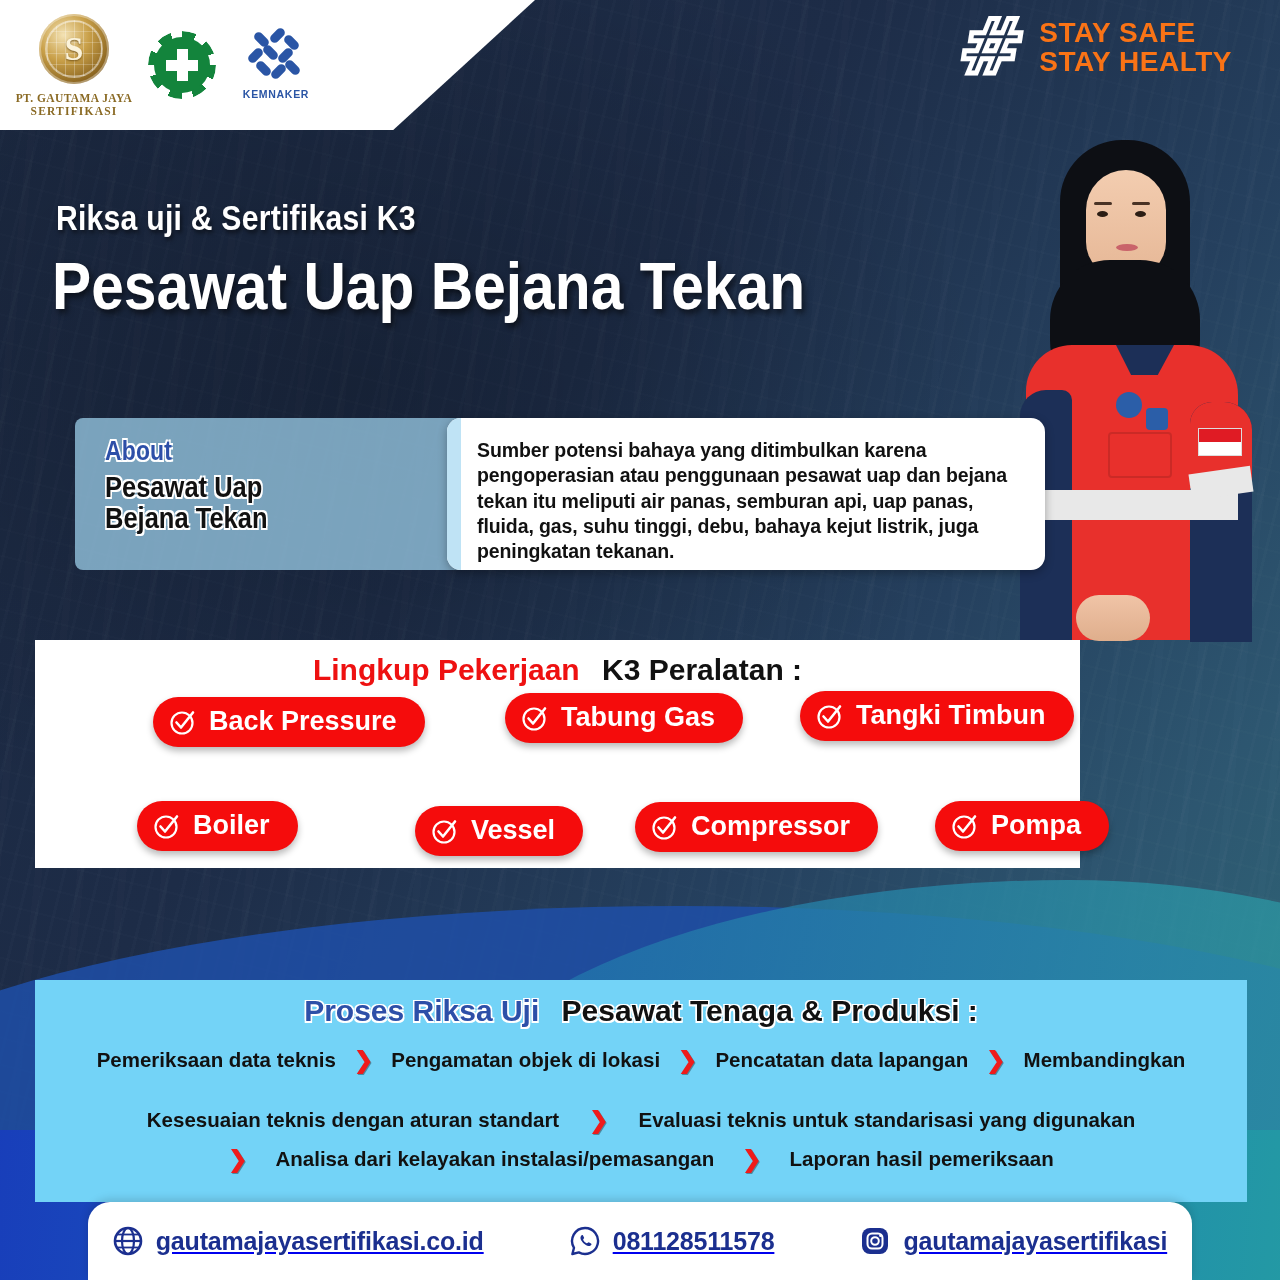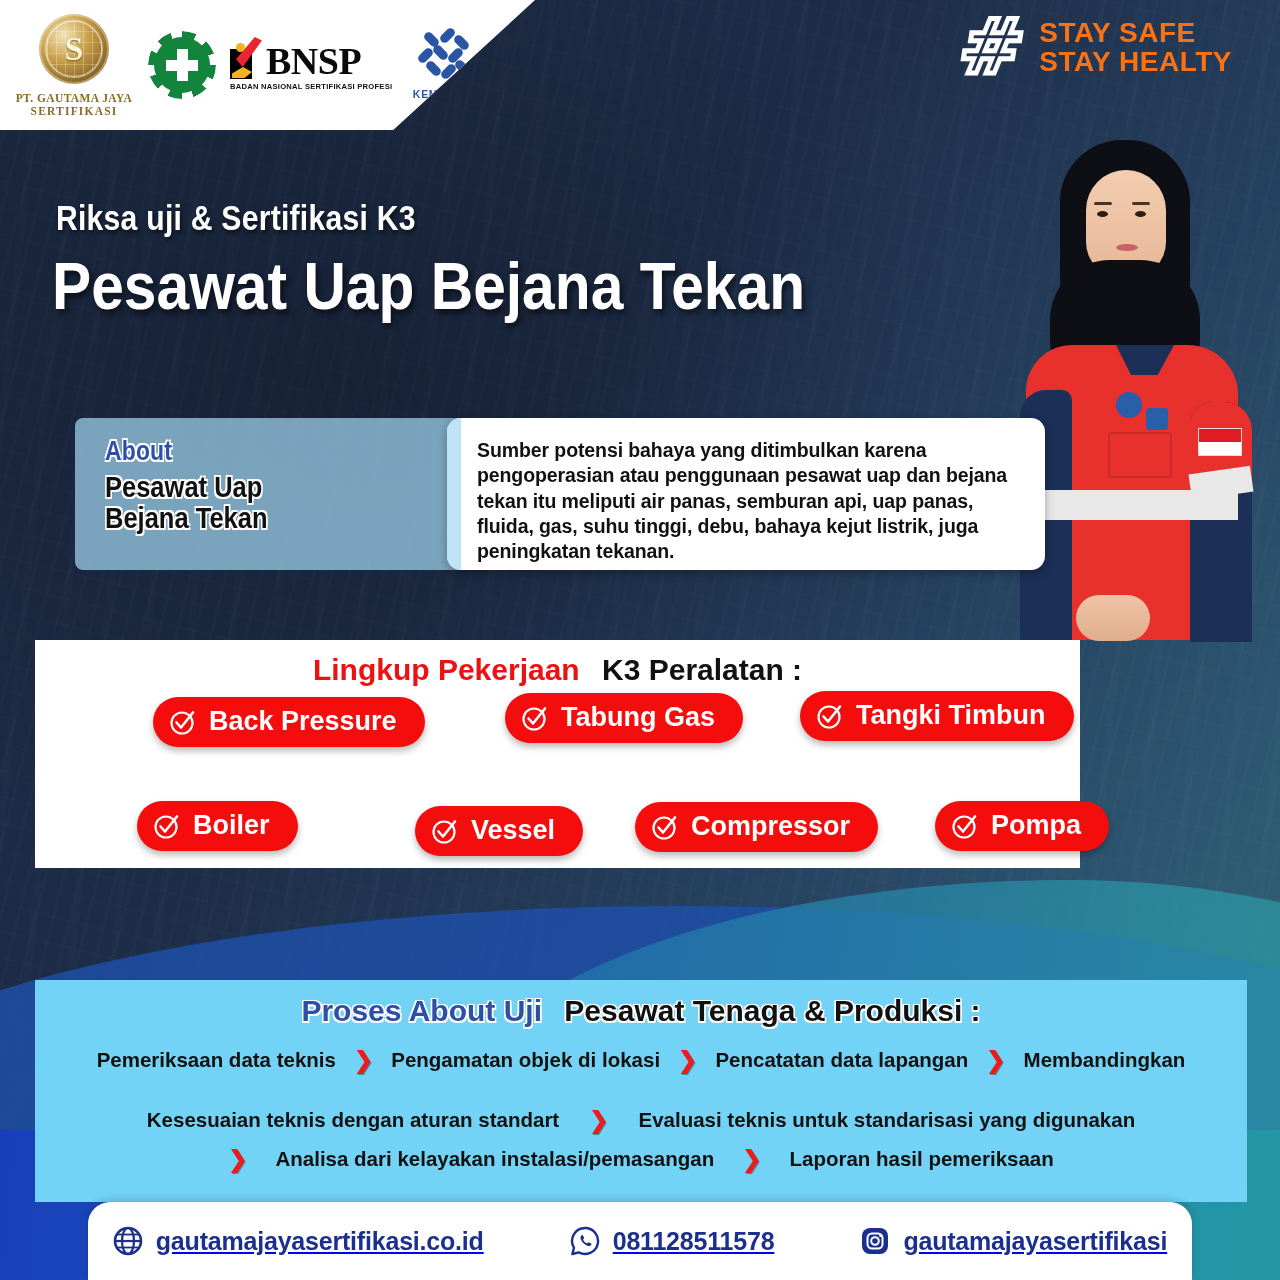--- a/index.html
+++ b/index.html
@@ -272,32 +272,20 @@
       <div class="gjs-t1">PT. GAUTAMA JAYA</div>
       <div class="gjs-t2">SERTIFIKASI</div>
     </div>
 
     <div class="logo-k3">
       <div class="k3-gear"></div>
       <div class="k3-cross-v"></div>
       <div class="k3-cross-h"></div>
     </div>
 
-    <div class="logo-bnsp">
-      <div class="bnsp-row">
-        <div class="bnsp-fig">
-          <span class="blk"></span>
-            <span class="red"></span>
-            <span class="dot"></span>
-            <span class="leg"></span>
-        </div>
-        <div class="bnsp-word">BNSP</div>
-      </div>
-      <div class="bnsp-sub">BADAN NASIONAL SERTIFIKASI PROFESI</div>
-    </div>
 
     <div class="logo-kem">
       <div class="kem-mark">
         <i style="left:6px;  top:4px;  transform:rotate(45deg);"></i>
         <i style="left:22px; top:0px;  transform:rotate(-45deg);"></i>
         <i style="left:36px; top:7px;  transform:rotate(45deg);"></i>
         <i style="left:0px;  top:20px; transform:rotate(-45deg);"></i>
         <i style="left:15px; top:17px; transform:rotate(45deg);"></i>
         <i style="left:30px; top:20px; transform:rotate(-45deg);"></i>
         <i style="left:8px;  top:33px; transform:rotate(45deg);"></i>
@@ -428,21 +416,21 @@
               <path d="M7.5 14.5 L12 19.5 L24 4.5" fill="none" stroke="#fff" stroke-width="2.6" stroke-linecap="round" stroke-linejoin="round"></path>
             </svg>
           </span>
         <span class="lbl">Pompa</span>
       </div>
     </div>
   </div>
 
   <div class="proc">
     <div class="proc-head">
-      <span class="b1">Proses About Uji</span>
+      <span class="b1">Proses Riksa Uji</span>
       <span class="b2">Pesawat Tenaga &amp; Produksi :</span>
     </div>
 
     <div class="proc-line l1">
       <span class="step">Pemeriksaan data teknis</span>
       <span class="arw">❯</span>
       <span class="step">Pengamatan objek di lokasi</span>
       <span class="arw">❯</span>
       <span class="step">Pencatatan data lapangan</span>
       <span class="arw">❯</span>

